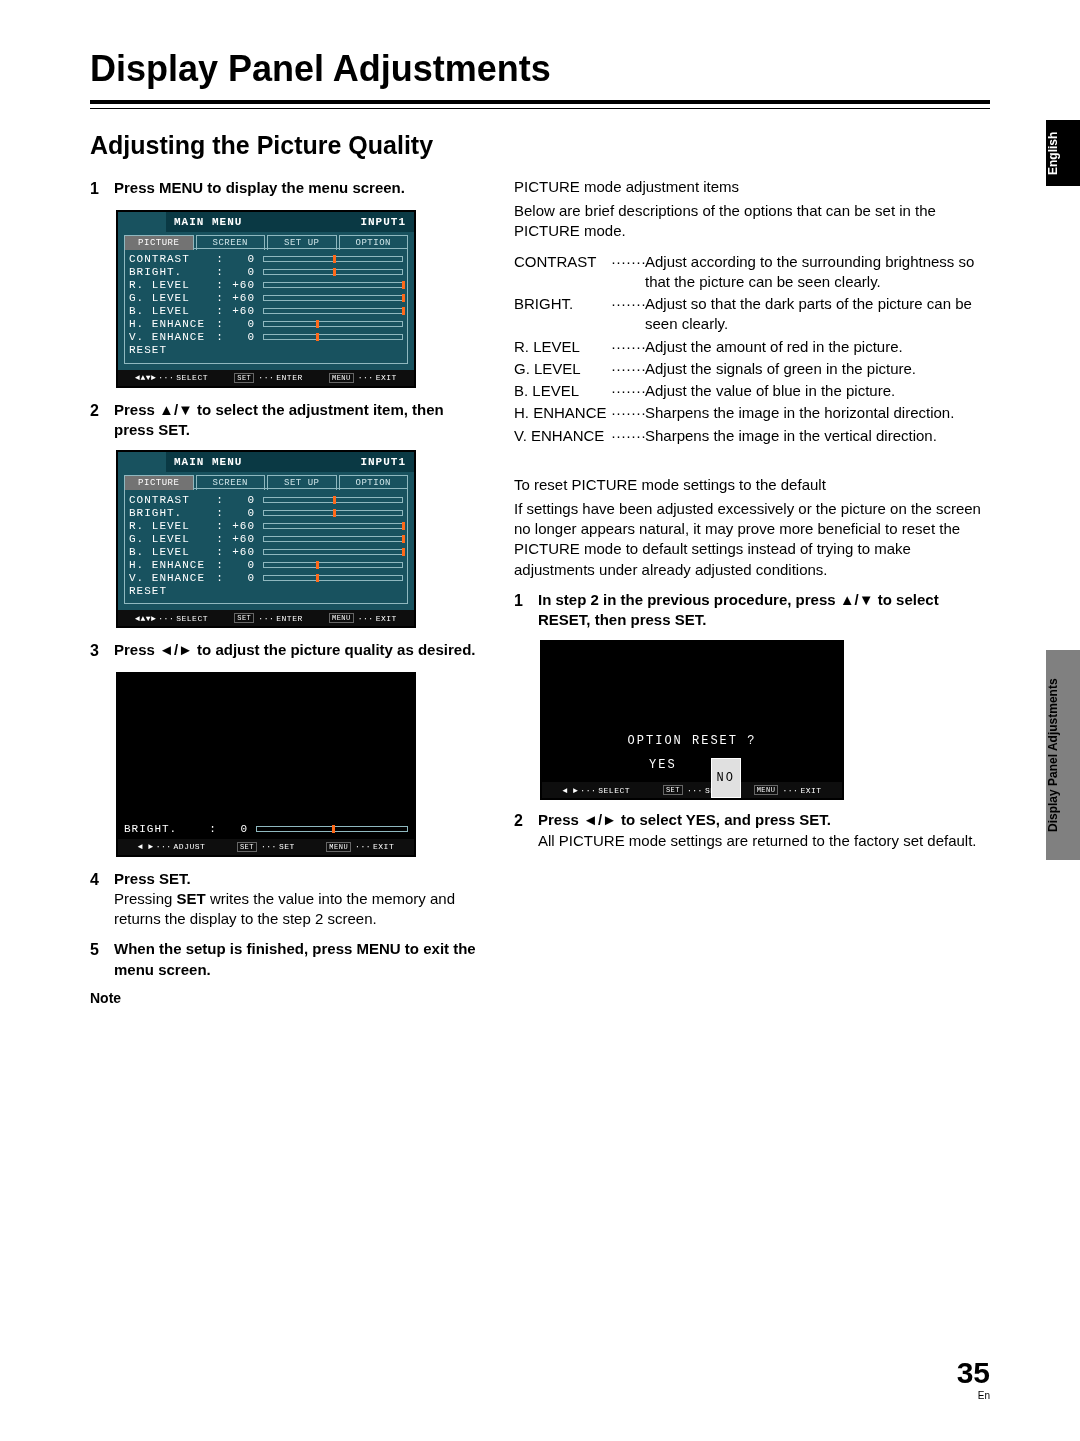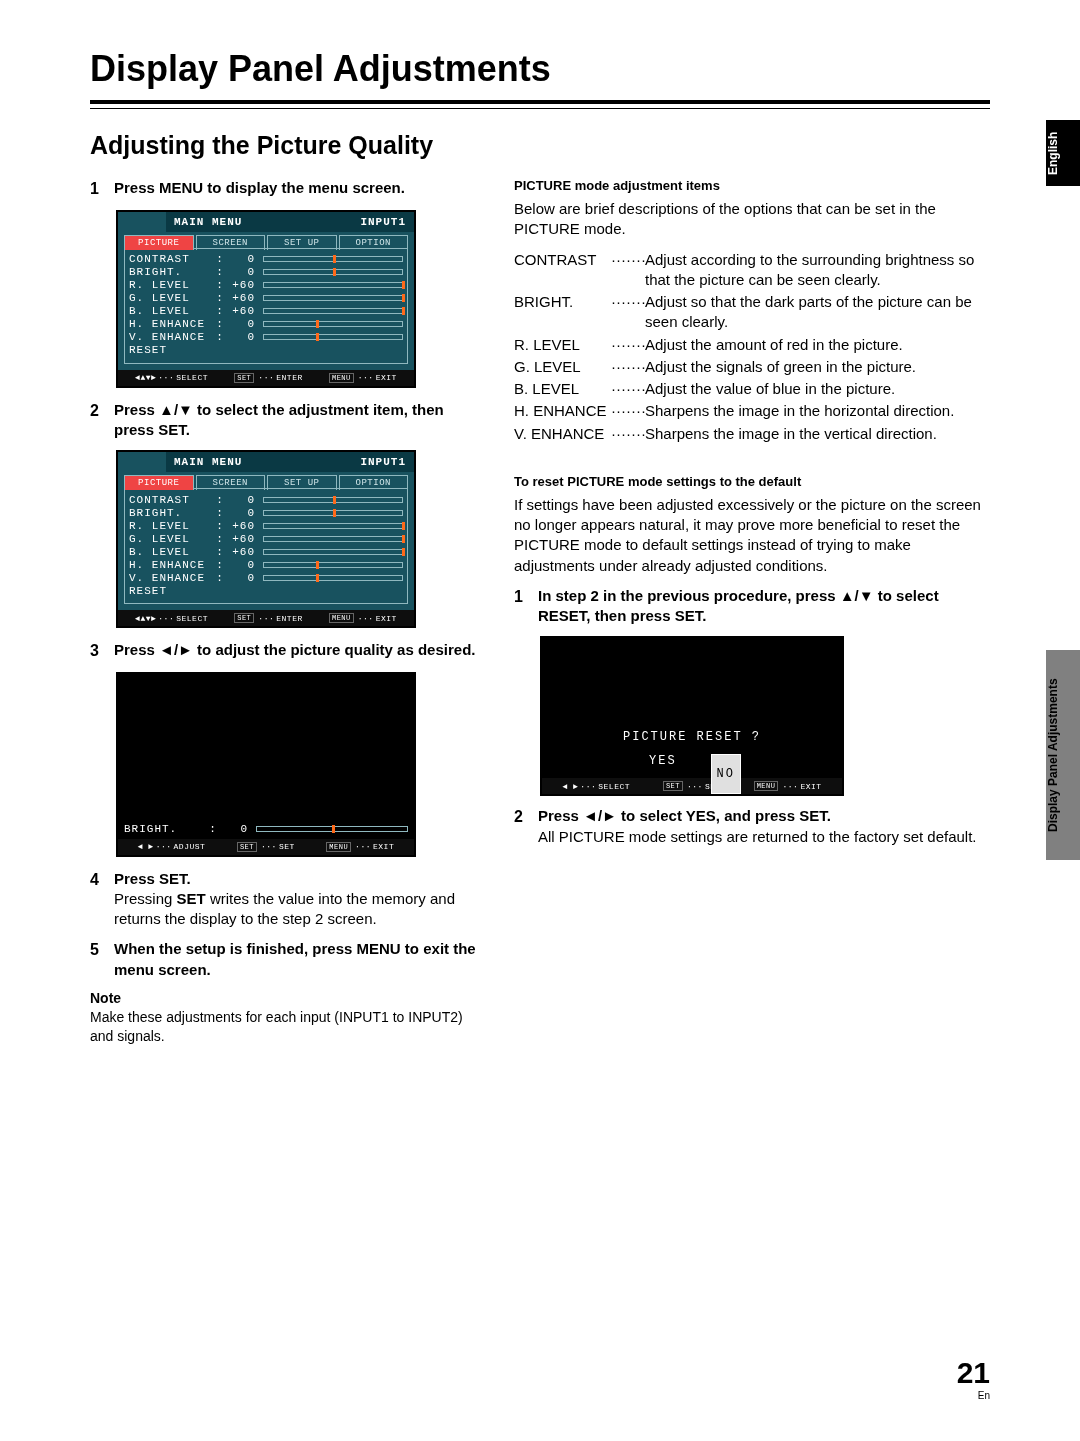--- a/index.html
+++ b/index.html
@@ -90,21 +90,21 @@
     border: 1px solid #8fb8bf;
     padding: 2px 2px;
     text-align: center;
     font-size: 9px;
     color: #cfe5e8;
     border-bottom: none;
     margin-bottom: -2px;
     letter-spacing: 0.5px;
   }
   .osd-tab.sel {
-    background: #ef4444;
+    background: #737373;
     color: #fff;
   }
   .osd-body {
     border: 1px solid #8fb8bf;
     margin: 0 6px 6px 6px;
     padding: 4px 4px 6px 4px;
   }
   .osd-row {
     display: flex;
     align-items: center;
@@ -146,21 +146,21 @@
   }
   .osd-black .osd-single {
     display: flex;
     align-items: center;
     color: #fff;
     padding: 4px 6px;
   }
   .osd-single .osd-label { flex: 0 0 84px; }
 
   
-  .subhead { font-weight: bold; font-size: 13px; margin: 0 0 6px 0; }
+  .subhead { font-weight: normal; font-size: 15px; margin: 0 0 6px 0; }
   .body-text { font-size: 15px; line-height: 1.35; margin: 0 0 10px 0; }
 
   .def-list { font-size: 15px; line-height: 1.35; }
   .def-row { display: flex; margin-bottom: 2px; }
   .def-term { flex: 0 0 97px; white-space: nowrap; }
   .def-term::after { content: " "; }
   .def-dots {
     flex: 0 0 34px;
     overflow: hidden;
     white-space: nowrap;
@@ -480,21 +480,20 @@
           </div>
         </div>
       </div>
 
       <div class="step">
         <div class="num">5</div>
         <div class="step-body step-bold">When the setup is finished, press MENU to exit the menu screen.</div>
       </div>
 
       <div class="note-label">Note</div>
-      <div class="note-body">Make these adjustments for each input (INPUT1 to INPUT2) and signals.</div>
 
     </div>
 
     <div class="col-right">
       <div class="subhead">PICTURE mode adjustment items</div>
       <div class="body-text">Below are brief descriptions of the options that can be set in the PICTURE mode.</div>
 
       <div class="def-list">
           <div class="def-row">
             <span class="def-term">CONTRAST</span>
@@ -538,21 +537,21 @@
       <div class="subhead">To reset PICTURE mode settings to the default</div>
       <div class="body-text">If settings have been adjusted excessively or the picture on the screen no longer appears natural, it may prove more beneficial to reset the PICTURE mode to default settings instead of trying to make adjustments under already adjusted conditions.</div>
 
       <div class="step">
         <div class="num">1</div>
         <div class="step-body step-bold">In step 2 in the previous procedure, press ▲/▼ to select RESET, then press SET.</div>
       </div>
 
       <div class="reset-osd">
         <div class="reset-body">
-          <div class="reset-text">PICTURE   RESET  ?</div>
+          <div class="reset-text">OPTION   RESET  ?</div>
           <div class="reset-yn">
             <span class="opt">YES</span>
             <span class="sel">NO</span>
           </div>
         </div>
         <div class="osd-foot">
           <span class="seg">
               <span>◄ ►</span>
               <span>···</span>
               <span>SELECT</span>
@@ -578,16 +577,16 @@
         </div>
       </div>
 
     </div>
   </div>
 
   <div class="side-tab eng">English</div>
   <div class="side-tab dpa">Display Panel Adjustments</div>
 
   <div class="page-num">
-    <span class="big">21</span>
+    <span class="big">35</span>
     <span class="small">En</span>
   </div>
 </div>
 
 </body></html>

